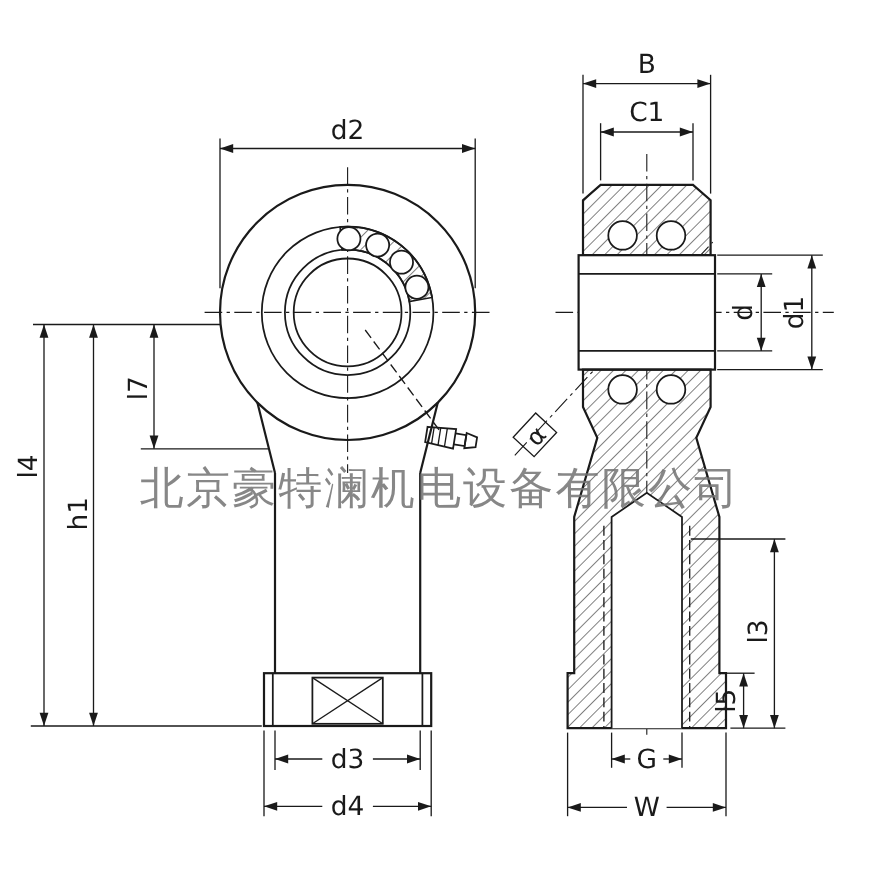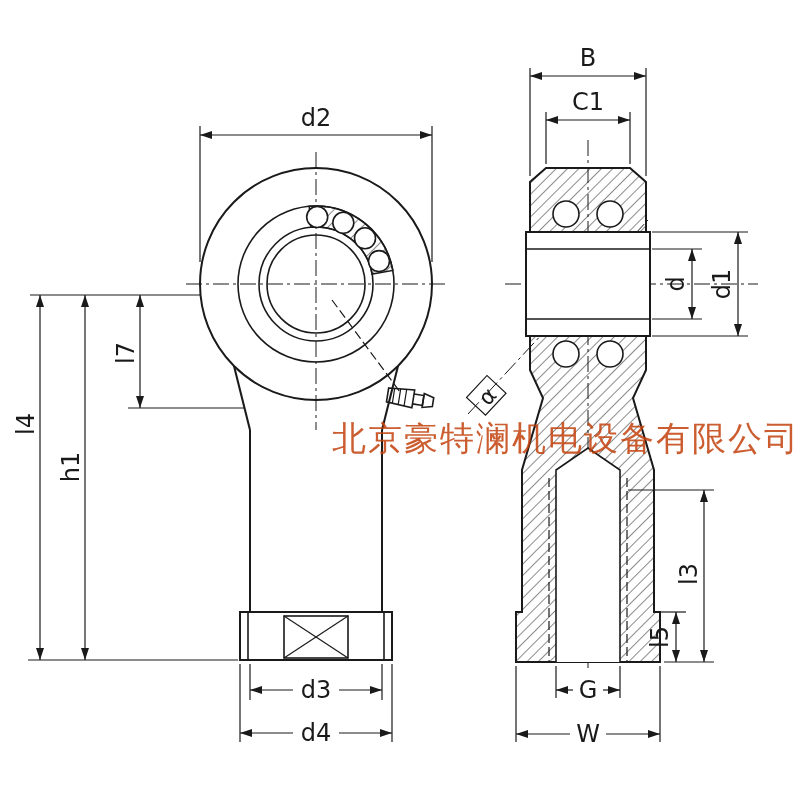--- a/index.html
+++ b/index.html
@@ -9,23 +9,23 @@
   .outline{fill:none;stroke:#1a1a1a;stroke-width:2;}
   .med{fill:none;stroke:#1a1a1a;stroke-width:1.6;}
   .thin{fill:none;stroke:#1a1a1a;stroke-width:1.2;}
   .center{fill:none;stroke:#1a1a1a;stroke-width:1;stroke-dasharray:16 4 3 4;}
   .dash{fill:none;stroke:#1a1a1a;stroke-width:1.2;stroke-dasharray:9 4;}
   .dim{fill:none;stroke:#1a1a1a;stroke-width:1.2;}
   .ball{fill:#ffffff;stroke:#1a1a1a;stroke-width:1.6;}
   .whitebody{fill:#ffffff;stroke:#1a1a1a;stroke-width:2;}
   text.lbl{font-family:"DejaVu Sans",sans-serif;font-size:24px;fill:#1a1a1a;}
   text.lbl-sm{font-family:"DejaVu Sans",sans-serif;font-size:22px;fill:#1a1a1a;}
-  .watermark{position:absolute;left:0;right:0;top:416px;text-align:right;
-             font-family:"DejaVu Sans",sans-serif;font-size:34px;letter-spacing:2px;
-             color:#c2410c;opacity:.85;pointer-events:none;white-space:nowrap;}
+  .watermark{position:absolute;left:0;right:0;top:416px;text-align:center;
+             font-family:"DejaVu Sans",sans-serif;font-size:40px;letter-spacing:2px;
+             color:#737373;opacity:.85;pointer-events:none;white-space:nowrap;}
 </style>
 </head>
 <body>
 
 <div class="stage">
 <svg width="800" height="800" viewBox="0 0 800 800">
   <defs>
     <pattern id="hatch" width="8" height="8" patternUnits="userSpaceOnUse" patternTransform="rotate(45)">
       <line x1="0" y1="0" x2="0" y2="8" stroke="#1a1a1a" stroke-width="1"></line>
     </pattern>

